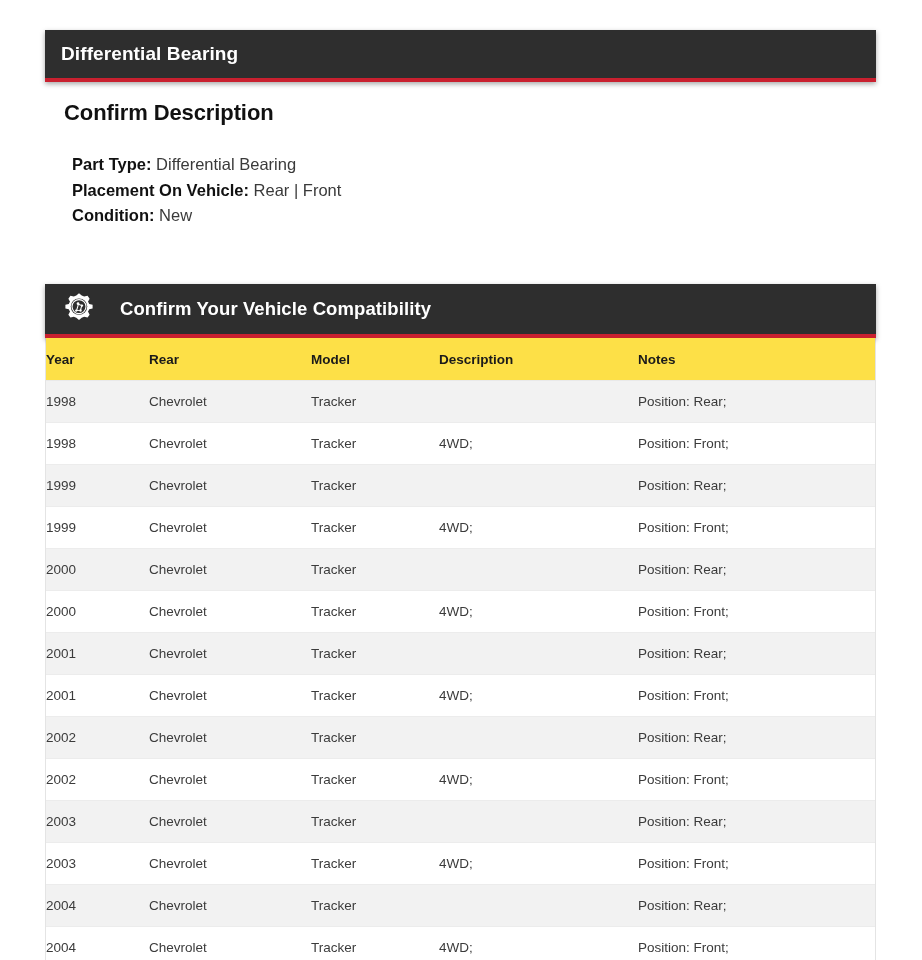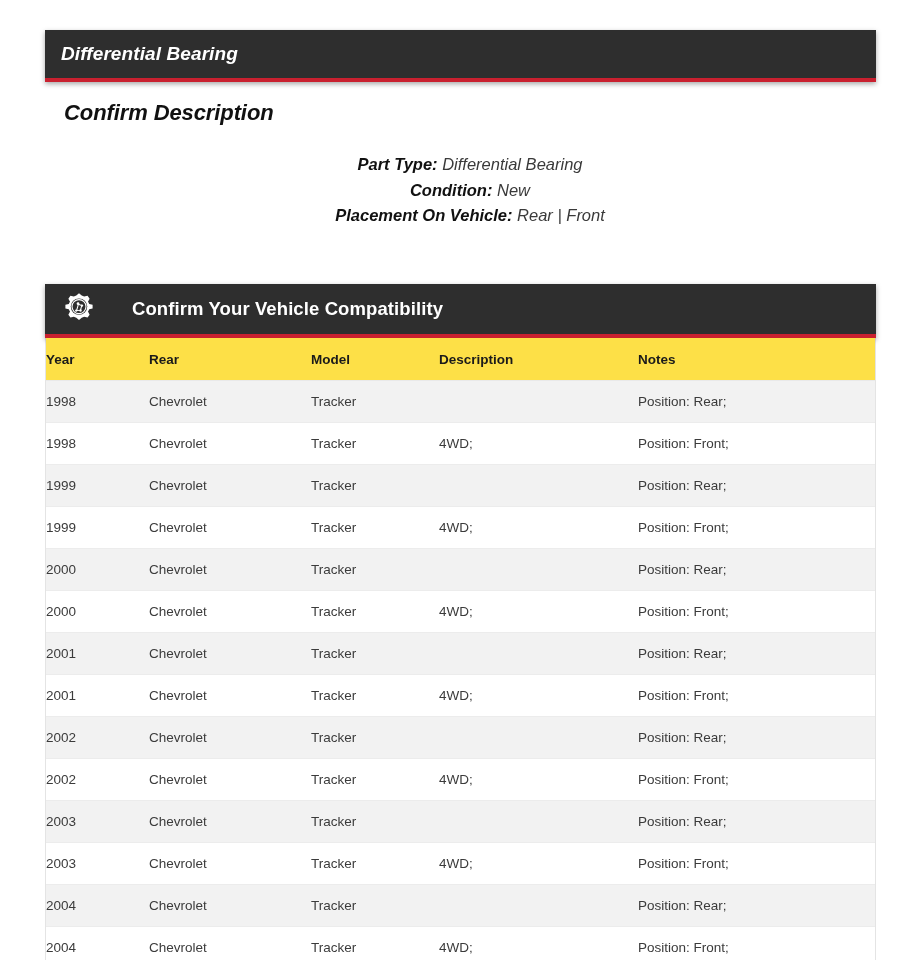--- a/index.html
+++ b/index.html
@@ -33,21 +33,20 @@
     display: flex;
     align-items: center;
   }
 
   
   .product-card {
     position: absolute;
     left: 45px;
     top: 30px;
     width: 831px;
-    font-style: italic;
   }
   .product-banner {
     height: 52px;
     padding: 0 0 0 16px;
   }
   .product-banner .title {
     color: #ffffff;
     font-size: 19px;
     font-weight: bold;
     letter-spacing: .1px;
@@ -56,21 +55,21 @@
   .product-body {
     padding: 18px 0 0 19px;
   }
   .section-heading {
     font-size: 22px;
     font-weight: bold;
     color: #111111;
     margin: 0 0 26px 0;
     letter-spacing: -.1px;
   }
-  .spec-list { margin: 16px; text-align: center; }
+  .spec-list { margin: 8px; }
   .spec-row {
     font-size: 16.5px;
     line-height: 25.5px;
     color: #333333;
     white-space: nowrap;
   }
   .spec-row .k {
     font-weight: bold;
     color: #111111;
   }
@@ -94,21 +93,21 @@
   .gear-icon {
     width: 34px;
     height: 34px;
     flex: 0 0 34px;
     display: block;
   }
   .compat-banner .title {
     color: #ffffff;
     font-size: 18.5px;
     font-weight: bold;
-    margin-left: 36px;
+    margin-left: 24px;
     letter-spacing: .1px;
   }
 
   
   table.fitment {
     width: 100%;
     border-collapse: collapse;
     table-layout: fixed;
   }
   table.fitment th {
@@ -156,27 +155,27 @@
 
       <div class="spec-list">
 
         <div class="spec-row">
           <span class="k">Part Type:</span>
           <span class="v">Differential Bearing</span>
         </div>
 
 
         <div class="spec-row">
+          <span class="k">Placement On Vehicle:</span>
+          <span class="v">Rear | Front</span>
+        </div>
+
+        <div class="spec-row">
           <span class="k">Condition:</span>
           <span class="v">New</span>
-        </div>
-
-        <div class="spec-row">
-          <span class="k">Placement On Vehicle:</span>
-          <span class="v">Rear | Front</span>
         </div>
 
       </div>
     </div>
   </div>
 
   <div class="compat-card">
 
     <div class="banner compat-banner">
       <svg class="gear-icon" viewBox="0 0 64 64" aria-hidden="true">

